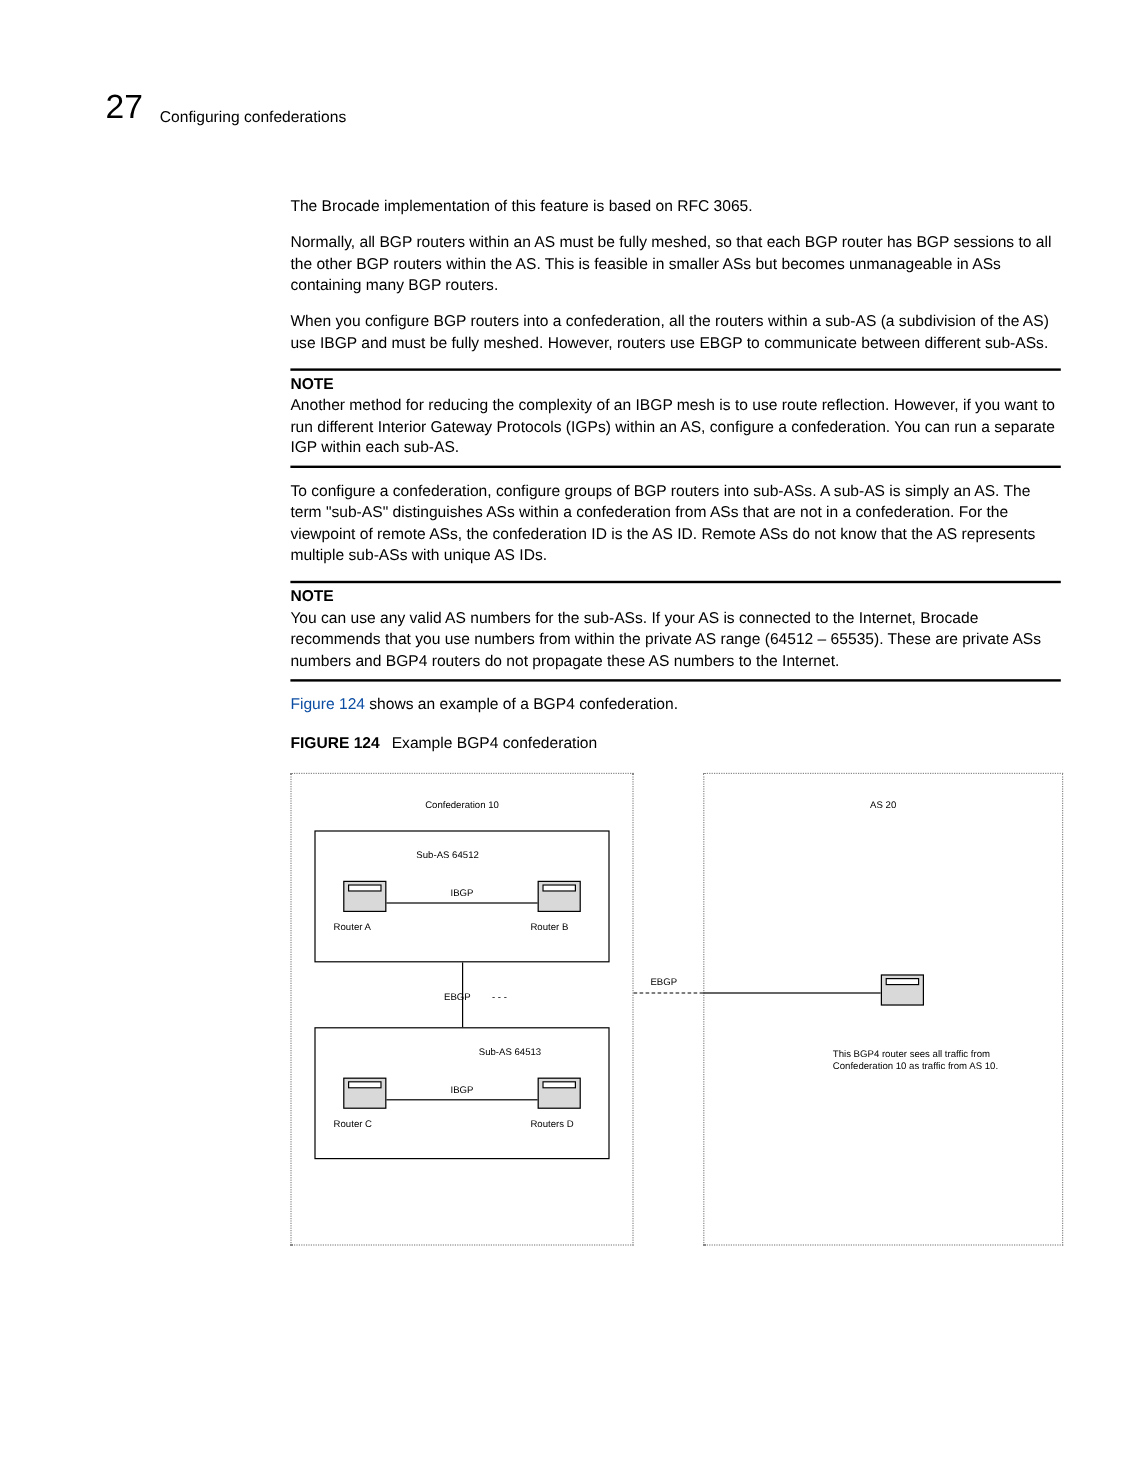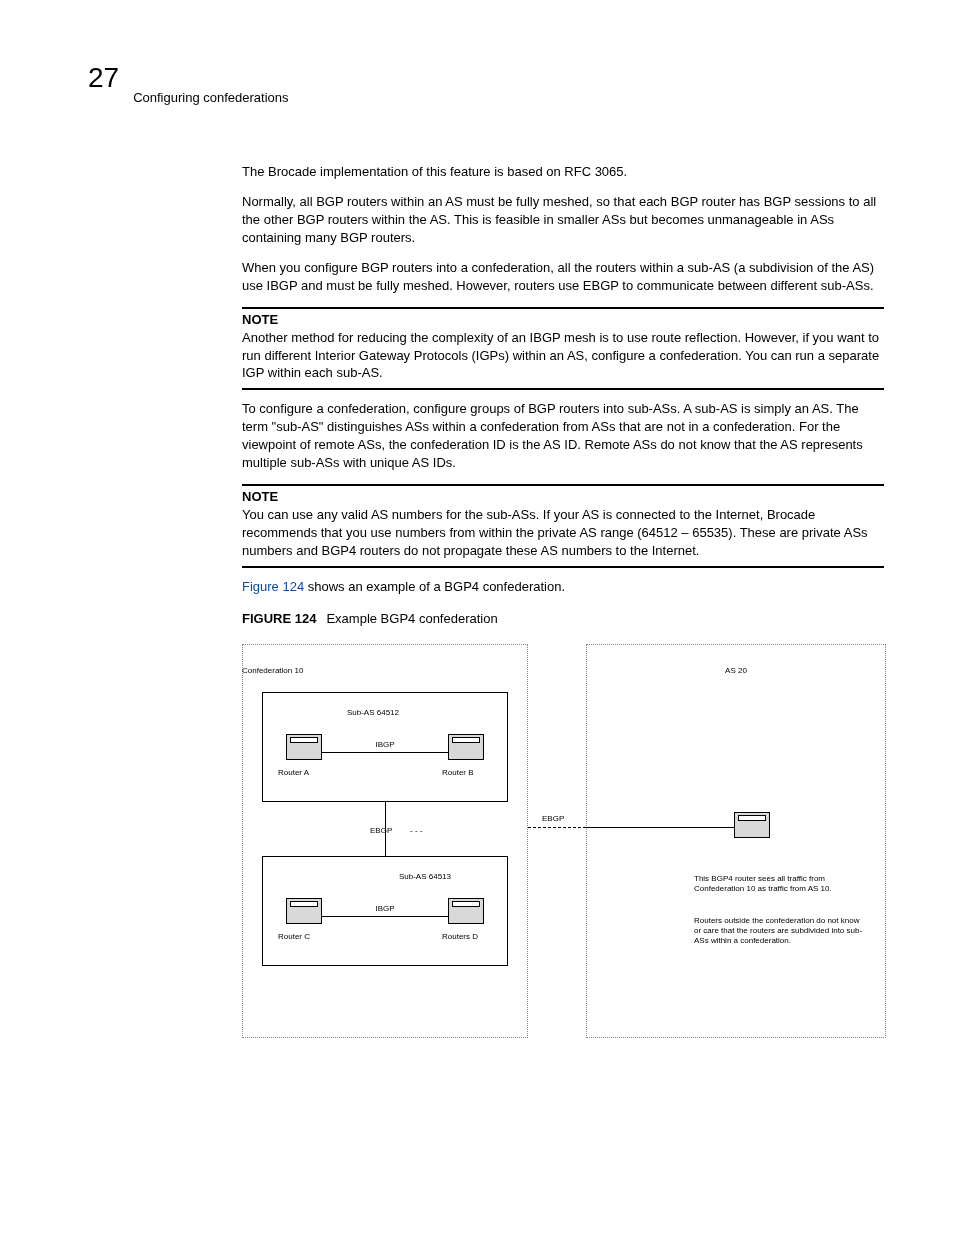--- a/index.html
+++ b/index.html
@@ -12,21 +12,21 @@
   }
   .page {
     width: 954px;
     min-height: 1235px;
     padding: 50px 70px 100px 88px;
     box-sizing: border-box;
     position: relative;
   }
   .header-line {
     display: flex;
-    align-items: center;
+    align-items: flex-end;
     gap: 14px;
     margin-bottom: 58px;
   }
   .page-num {
     font-size: 28px;
     font-weight: 400;
     font-family: Arial, sans-serif;
   }
   .section-title {
     font-size: 13px;
@@ -181,21 +181,21 @@
 
     <p class="fig-caption">
       <span>FIGURE 124</span><span class="cap-text">Example BGP4 confederation</span>
     </p>
 
     <div class="figure">
 
       <div class="dashed-box left-box"></div>
       <div class="dashed-box right-box"></div>
 
-      <span class="tiny" style="left:0; top:22px; width:286px; ">Confederation 10</span>
+      <span class="tiny" style="left:0; top:22px; width:286px; text-align:center;">Confederation 10</span>
       <span class="tiny" style="left:344px; top:22px; width:300px; text-align:center;">AS 20</span>
 
       <div class="solid-box sub1"></div>
       <span class="tiny" style="left:8px; top:64px; width:246px; text-align:center;">Sub-AS 64512</span>
       <span class="tiny" style="left:20px; top:96px; width:246px; text-align:center;">IBGP</span>
 
       <div class="router" style="left:44px; top:90px;"></div>
       <div class="router" style="left:206px; top:90px;"></div>
       <div class="hline" style="left:80px; top:108px; width:126px;"></div>
       <span class="tiny" style="left:36px; top:124px;">Router A</span>
@@ -215,18 +215,17 @@
       <span class="tiny" style="left:36px; top:288px;">Router C</span>
       <span class="tiny" style="left:200px; top:288px;">Routers D</span>
 
       <div class="dline" style="left:286px; top:183px; width:58px;"></div>
       <div class="hline" style="left:344px; top:183px; width:148px;"></div>
       <span class="tiny" style="left:300px; top:170px;">EBGP</span>
 
       <div class="router" style="left:492px; top:168px;"></div>
 
       <div class="note-text-block" style="left:452px; top:230px;">This BGP4 router sees all traffic from Confederation 10 as traffic from AS 10.</div>
-      <div class="note-text-block" style="left:452px; top:272px;">Routers outside the confederation do not know or care that the routers are subdivided into sub-ASs within a confederation.</div>
 
     </div>
 
   </div>
 </div>
 
 </body></html>

